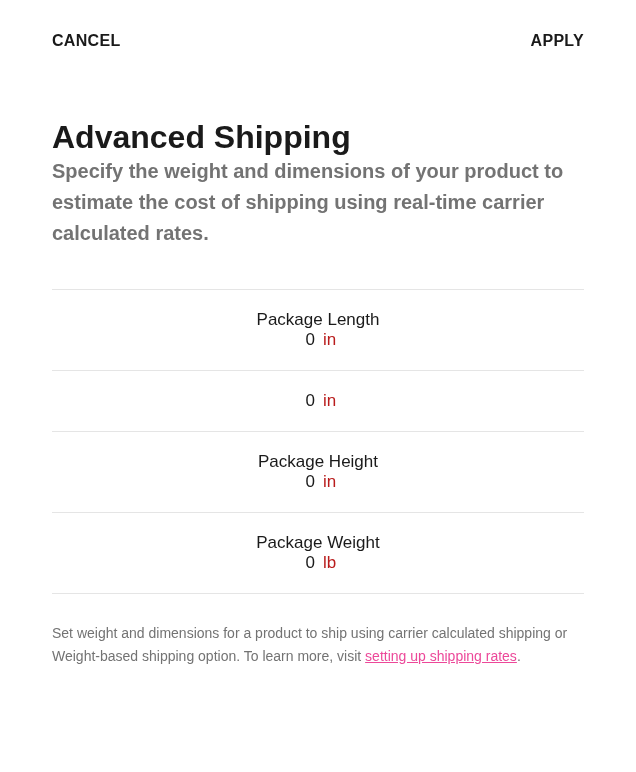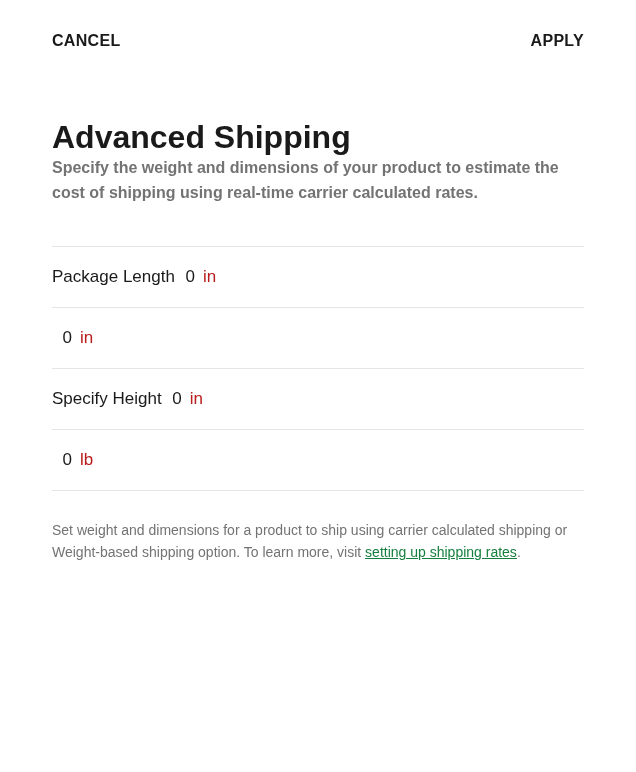--- a/index.html
+++ b/index.html
@@ -41,38 +41,39 @@
     }
 
     .page-title {
       font-size: 32px;
       font-weight: 700;
       color: #1a1a1a;
       line-height: 1.2;
     }
 
     .description {
-      font-size: 16px;
+      font-size: 20px;
       font-weight: 600;
       color: #737373;
       line-height: 1.55;
       margin-bottom: 40px;
       max-width: 520px;
     }
 
     .fields {
       border-top: 1px solid #e5e5e5;
     }
 
     .field-row {
       display: flex;
       align-items: center;
-      justify-content: flex-start;
+      justify-content: space-between;
       padding: 20px 0;
       border-bottom: 1px solid #e5e5e5;
+      flex-direction: column;
     }
 
     .field-label {
       font-size: 17px;
       font-weight: 500;
       color: #1a1a1a;
     }
 
     .field-right {
       display: flex;
@@ -96,21 +97,21 @@
     }
 
     .footer-note {
       margin-top: 28px;
       font-size: 14px;
       color: #737373;
       line-height: 1.6;
     }
 
     .footer-note a {
-      color: #15803d;
+      color: #ec4899;
       cursor: pointer;
     }
   </style>
 </head>
 <body>
 
 <div class="header">
   <button class="header-btn">CANCEL</button>
   <button class="header-btn">APPLY</button>
 </div>
@@ -127,27 +128,28 @@
         <span class="field-unit">in</span>
       </div>
     </div>
       <div class="field-row">
       <div class="field-right">
         <span class="field-value">0</span>
         <span class="field-unit">in</span>
       </div>
     </div>
       <div class="field-row">
-      <span class="field-label">Specify Height</span>
+      <span class="field-label">Package Height</span>
       <div class="field-right">
         <span class="field-value">0</span>
         <span class="field-unit">in</span>
       </div>
     </div>
       <div class="field-row">
+      <span class="field-label">Package Weight</span>
       <div class="field-right">
         <span class="field-value">0</span>
         <span class="field-unit">lb</span>
       </div>
     </div>
     </div>
 
   <p class="footer-note" id="footer-note-text"><span>Set weight and dimensions for a product to ship using carrier calculated shipping or Weight-based shipping option. To learn more, visit </span><a href="#">setting up shipping rates</a><span>.</span></p>
 </div>
 

